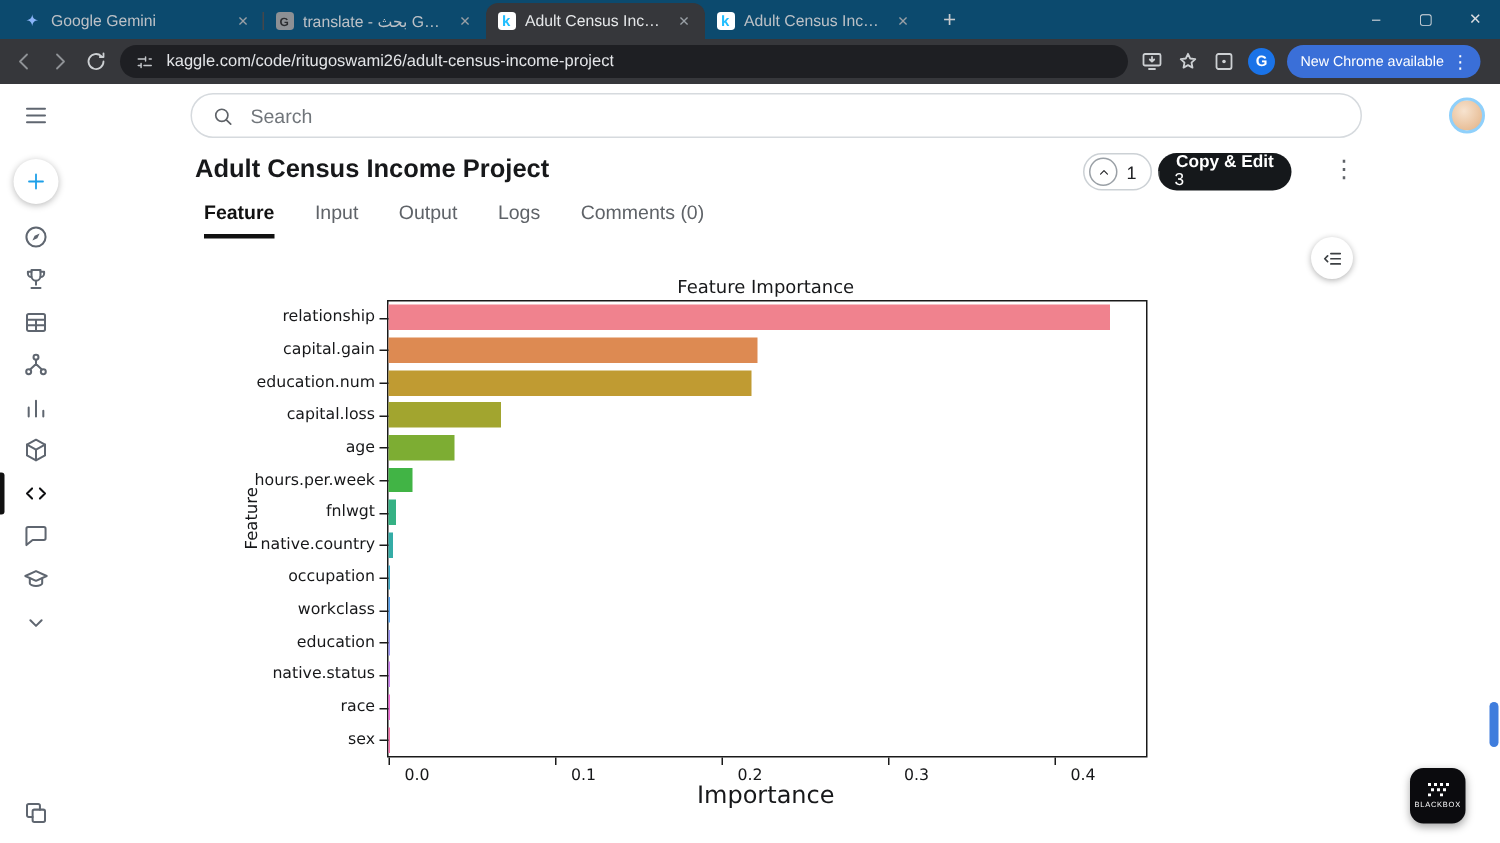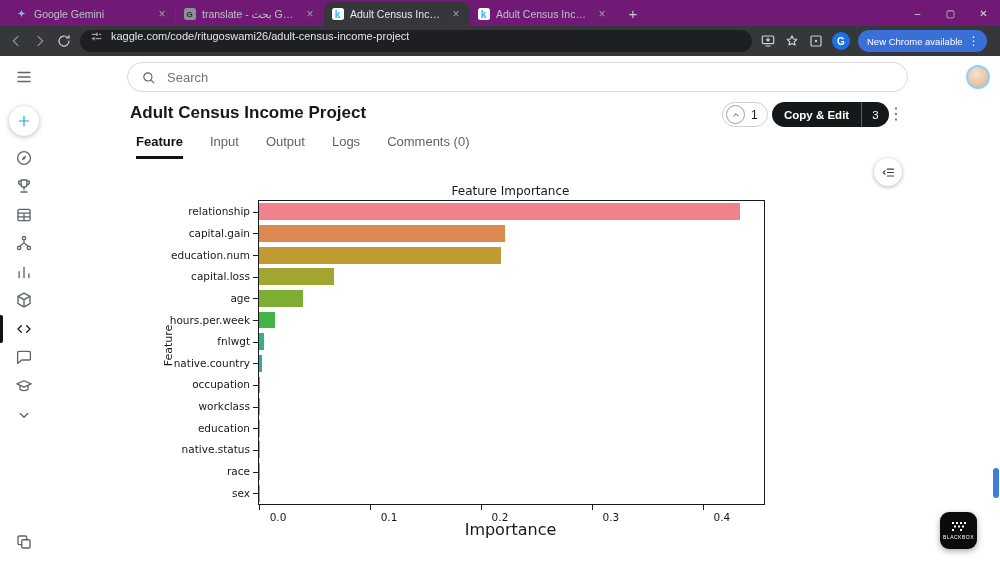--- a/index.html
+++ b/index.html
@@ -2,42 +2,42 @@
 <html><head>
 <meta charset="utf-8">
 <style>
   html,body{margin:0;padding:0;}
   body{width:1000px;height:562px;overflow:hidden;position:relative;background:#fff;
        font-family:"Liberation Sans",sans-serif;-webkit-font-smoothing:antialiased;}
   [data-icon]{display:inline-flex;align-items:center;justify-content:center;}
   [data-icon] svg{width:100%;height:100%;}
 
   
-  .titlebar{position:absolute;top:0;left:0;right:0;height:26px;background:#701a75;display:flex;align-items:flex-end;}
+  .titlebar{position:absolute;top:0;left:0;right:0;height:26px;background:#0c4a6e;display:flex;align-items:flex-end;}
   .tabstrip{display:flex;align-items:flex-end;height:26px;padding-left:8px;}
   .tab{height:24px;display:flex;align-items:center;gap:6px;padding:0 7px;font-size:10.5px;color:#bdc1c6;
        box-sizing:border-box;position:relative;border-radius:8px 8px 0 0;}
   .tab.active{background:#36373b;color:#e6e8ea;}
   .tab:not(.active)+.tab:not(.active)::before{content:"";position:absolute;left:-1px;top:6px;bottom:6px;width:1px;background:#45474b;}
   .tab .t{flex:1;overflow:hidden;white-space:nowrap;text-overflow:ellipsis;}
   .tab .x{flex:none;color:#9aa0a6;font-size:12px;width:14px;text-align:center;line-height:14px;}
   .fav{width:13px;height:13px;flex:none;display:flex;align-items:center;justify-content:center;}
   .kfav{width:12px;height:12px;background:#fff;border-radius:2.5px;color:#20beff;font-weight:bold;font-size:10px;
         display:flex;align-items:center;justify-content:center;}
   .tfav{width:12px;height:12px;background:#8d9094;border-radius:2.5px;color:#2c2d30;font-size:8px;font-weight:bold;
         display:flex;align-items:center;justify-content:center;}
   .newtab{width:22px;height:22px;margin:0 0 2px 6px;color:#c7cacd;font-size:15px;display:flex;align-items:center;justify-content:center;}
   .wincontrols{position:absolute;right:0;top:0;height:26px;display:flex;}
   .wc{width:33px;height:26px;display:flex;align-items:center;justify-content:center;color:#dadce0;font-size:10px;}
 
   
   .navbar{position:absolute;top:26px;left:0;right:0;height:30px;background:#36373b;display:flex;align-items:center;padding:0 8px;gap:8px;box-sizing:border-box;}
   .nav-ic{width:16px;height:16px;color:#cdd0d3;flex:none;}
   .nav-ic.dim{color:#8f9296;}
-  .addressbar{width:672px;height:22px;background:#1e1f23;border-radius:11px;display:flex;
+  .addressbar{width:672px;height:22px;background:#1e1f23;border-radius:11px;display:flex;align-items:center;
               padding:0 10px;gap:8px;box-sizing:border-box;flex:none;}
   .ab-ic{width:13px;height:13px;color:#c3c6ca;flex:none;}
   .url{font-size:11px;color:#e3e5e8;white-space:nowrap;overflow:hidden;}
   .gbadge{width:18px;height:18px;border-radius:50%;background:#1a73e8;color:#fff;font-size:10px;font-weight:bold;
           display:flex;align-items:center;justify-content:center;flex:none;}
   .chromepill{height:22px;background:#3a6fd8;border-radius:12px;color:#fff;font-size:9.5px;
               display:flex;align-items:center;padding:0 5px 0 9px;gap:3px;flex:none;}
   .chromepill .dots{font-size:12px;padding:0 2px;}
 
   
@@ -59,21 +59,21 @@
   .avatar{position:absolute;left:966px;top:9px;width:24px;height:24px;border-radius:50%;border:2px solid #8fd0fb;
           background:radial-gradient(circle at 40% 35%,#f7e3cf,#e2b082);box-sizing:border-box;}
 
   .pagetitle{position:absolute;left:130px;top:47px;font-size:17px;font-weight:bold;color:#17181a;}
   .vote{position:absolute;left:722px;top:46px;height:25px;border:1px solid #ccd1d5;border-radius:14px;
         display:flex;align-items:center;padding:0 9px 0 3px;gap:6px;box-sizing:border-box;background:#fff;}
   .vote .caret{width:19px;height:19px;border:1px solid #9aa0a6;border-radius:50%;display:flex;align-items:center;justify-content:center;color:#202124;box-sizing:border-box;}
   .c-ic{width:10px;height:10px;}
   .vote .cnt{font-size:12px;color:#202124;}
   .copyedit{position:absolute;left:772px;top:46px;height:25px;background:#15181b;border-radius:14px;color:#fff;
-            display:flex;align-items:center;overflow:hidden;}
+            display:flex;align-items:center;overflow:hidden;flex-direction:column;}
   .copyedit .lbl{padding:0 12px;font-size:11.5px;font-weight:bold;}
   .copyedit .cnt{padding:0 10px;font-size:11.5px;border-left:1px solid rgba(255,255,255,.3);align-self:stretch;display:flex;align-items:center;}
   .kebab{position:absolute;left:888px;top:48px;color:#5f6368;font-size:16px;line-height:20px;}
 
   .pagetabs{position:absolute;left:136px;top:78px;display:flex;gap:27px;align-items:flex-start;}
   .ptab{font-size:13px;color:#5f6368;padding-bottom:7px;}
   .ptab.active{color:#111;font-weight:bold;border-bottom:3px solid #111;}
 
   .tocbtn{position:absolute;left:874px;top:102px;width:28px;height:28px;border-radius:50%;background:#fff;
           box-shadow:0 1px 4px rgba(0,0,0,.3);display:flex;align-items:center;justify-content:center;color:#3c4043;}

